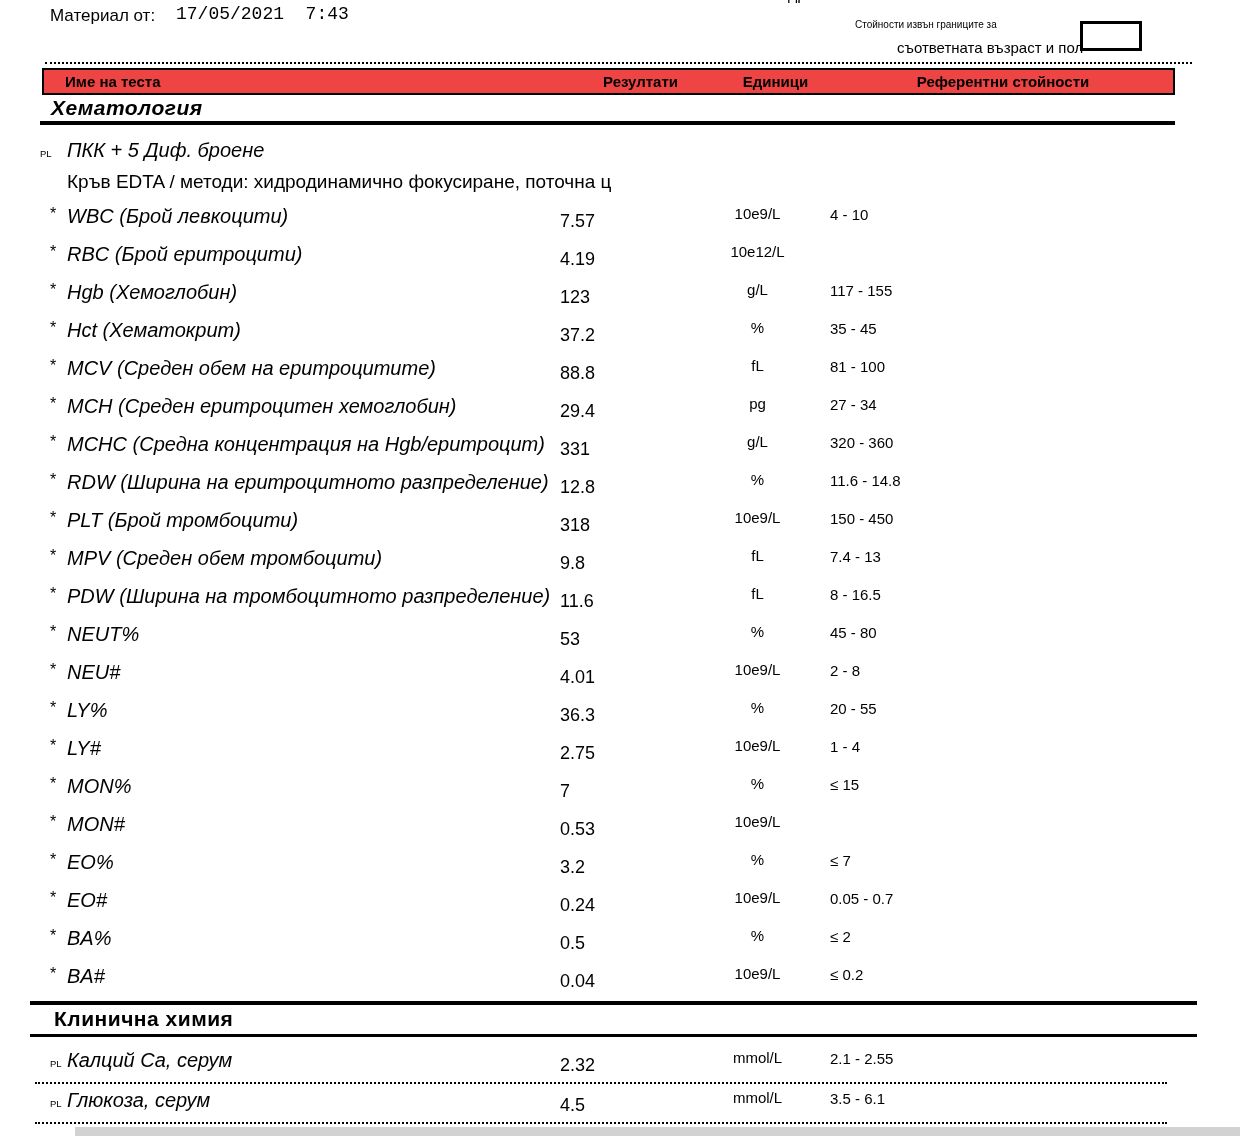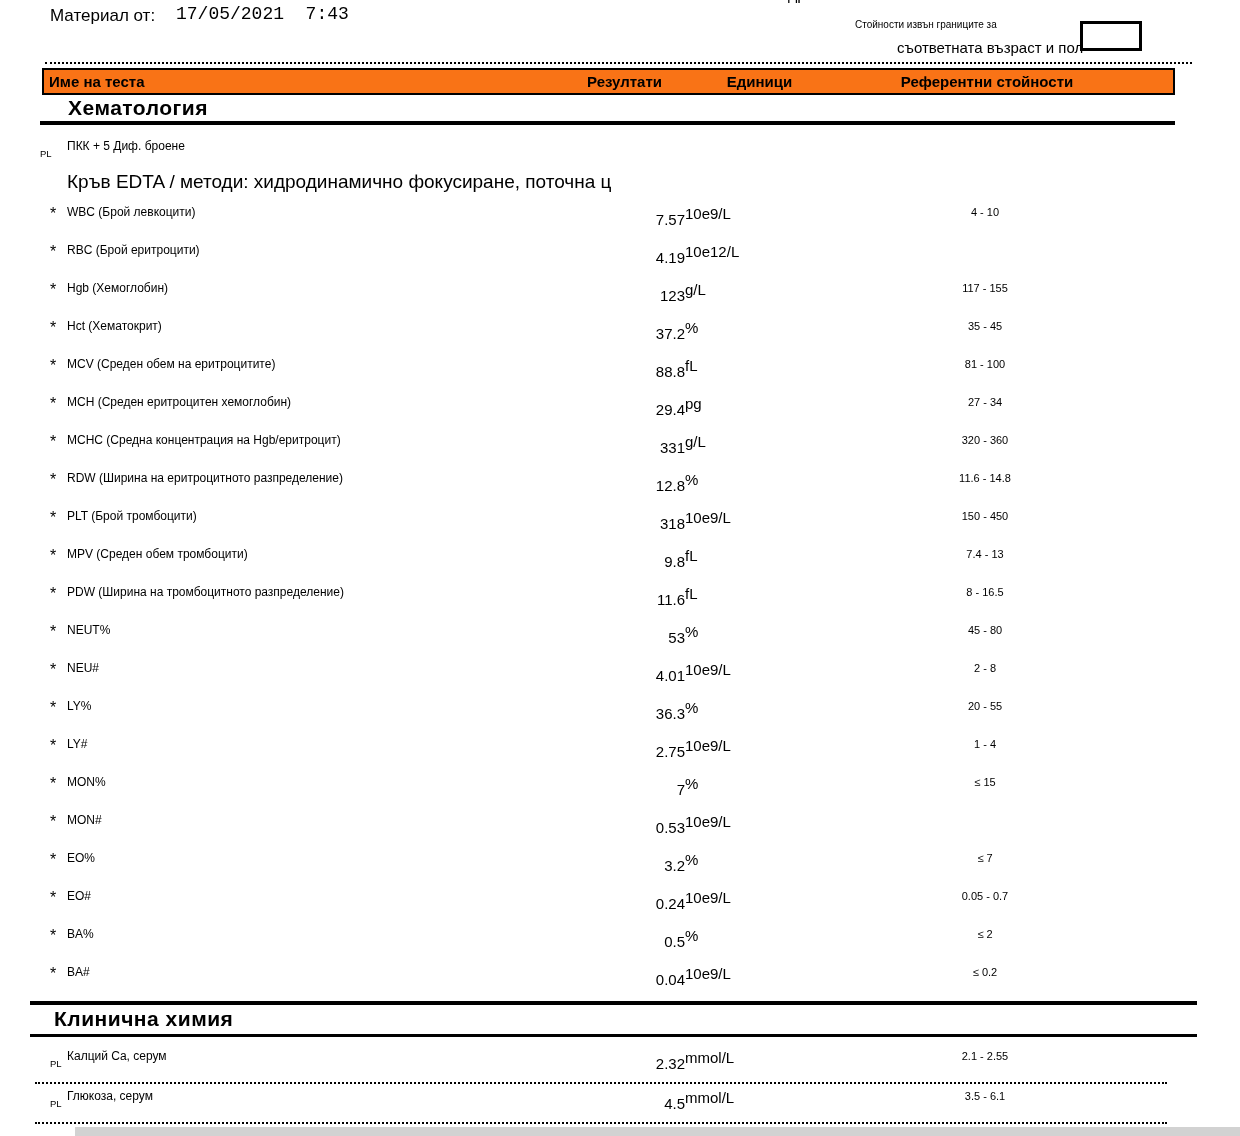--- a/index.html
+++ b/index.html
@@ -17,48 +17,48 @@
   .material-value { left: 176px; top: 4px; font-size: 18px; white-space: pre; font-family: Liberation Mono, monospace; }
   .note-line1 { left: 855px; top: 19px; font-size: 10px; }
   .note-line2 { left: 897px; top: 39px; font-size: 15px; }
   .note-box { left: 1080px; top: 21px; width: 62px; height: 30px; border: 3px solid #000; background: #fff; }
 
   .dotted-top { left: 45px; top: 62px; width: 1147px; border-top: 2px dotted #000; }
 
   
   .thead {
     left: 42px; top: 68px; width: 1133px; height: 27px;
-    background: #f97316; border: 2px solid #000;
-    display: flex; align-items: center; font-weight: bold; font-size: 15px;
+    background: #ef4444; border: 2px solid #000;
+    display: flex; align-items: center; font-weight: bold; font-size: 15px; padding-left: 16px;
   }
   .thead .h1 { width: 518px; padding-left: 5px; }
   .thead .h2 { width: 125px; text-align: center; }
   .thead .h3 { width: 145px; text-align: center; }
   .thead .h4 { width: 310px; text-align: center; }
 
   .section-title { font-size: 21px; font-weight: bold; letter-spacing: 0.5px; }
-  .hema-title { left: 68px; top: 96px; }
+  .hema-title { left: 51px; top: 96px; font-style: italic; }
   .hema-rule { left: 40px; top: 121px; width: 1135px; height: 4px; background: #000; }
 
   
   .panel-line { left: 40px; top: 139px; width: 1135px; display: flex; }
   .method-line { left: 67px; top: 171px; font-size: 19px; }
 
   .lead { flex: 0 0 27px; width: 27px; }
   .flag { margin-left: 10px; font-size: 16px; }
   .prefix { font-size: 9.5px; position: relative; top: 4px; }
-  .tname { font-size: 12px; }
+  .tname { font-size: 20px; font-style: italic; }
 
   
   .rows { left: 40px; top: 200px; width: 1135px; }
   .test-row { display: flex; height: 38px; align-items: flex-start; }
   .test-row .c1 { width: 520px; display: flex; padding-top: 5px; }
-  .test-row .c2 { width: 125px; text-align: right; padding-top: 11px; font-size: 15px; }
-  .test-row .c3 { width: 145px; padding-top: 5px; font-size: 15px; }
-  .test-row .c4 { width: 310px; text-align: center; padding-top: 6px; font-size: 11px; }
+  .test-row .c2 { width: 125px; text-align: left; padding-top: 11px; font-size: 18px; }
+  .test-row .c3 { width: 145px; text-align: center; padding-top: 5px; font-size: 15px; }
+  .test-row .c4 { width: 310px; padding-top: 6px; font-size: 15px; }
 
   
   .chem-rule-top { left: 30px; top: 1001px; width: 1167px; height: 4px; background: #000; }
   .chem-title { left: 54px; top: 1007px; }
   .chem-rule-bottom { left: 30px; top: 1034px; width: 1167px; height: 3px; background: #000; }
   .chem-rows { left: 40px; top: 1044px; width: 1135px; }
   .chem-rows .test-row { height: 38px; }
   .dotted-sep { border-top: 2px dotted #000; width: 1132px; margin-left: -5px; height: 2px; }
 
   .bottom-bar { left: 75px; top: 1127px; width: 1165px; height: 9px; background: #d2d2d2; }

